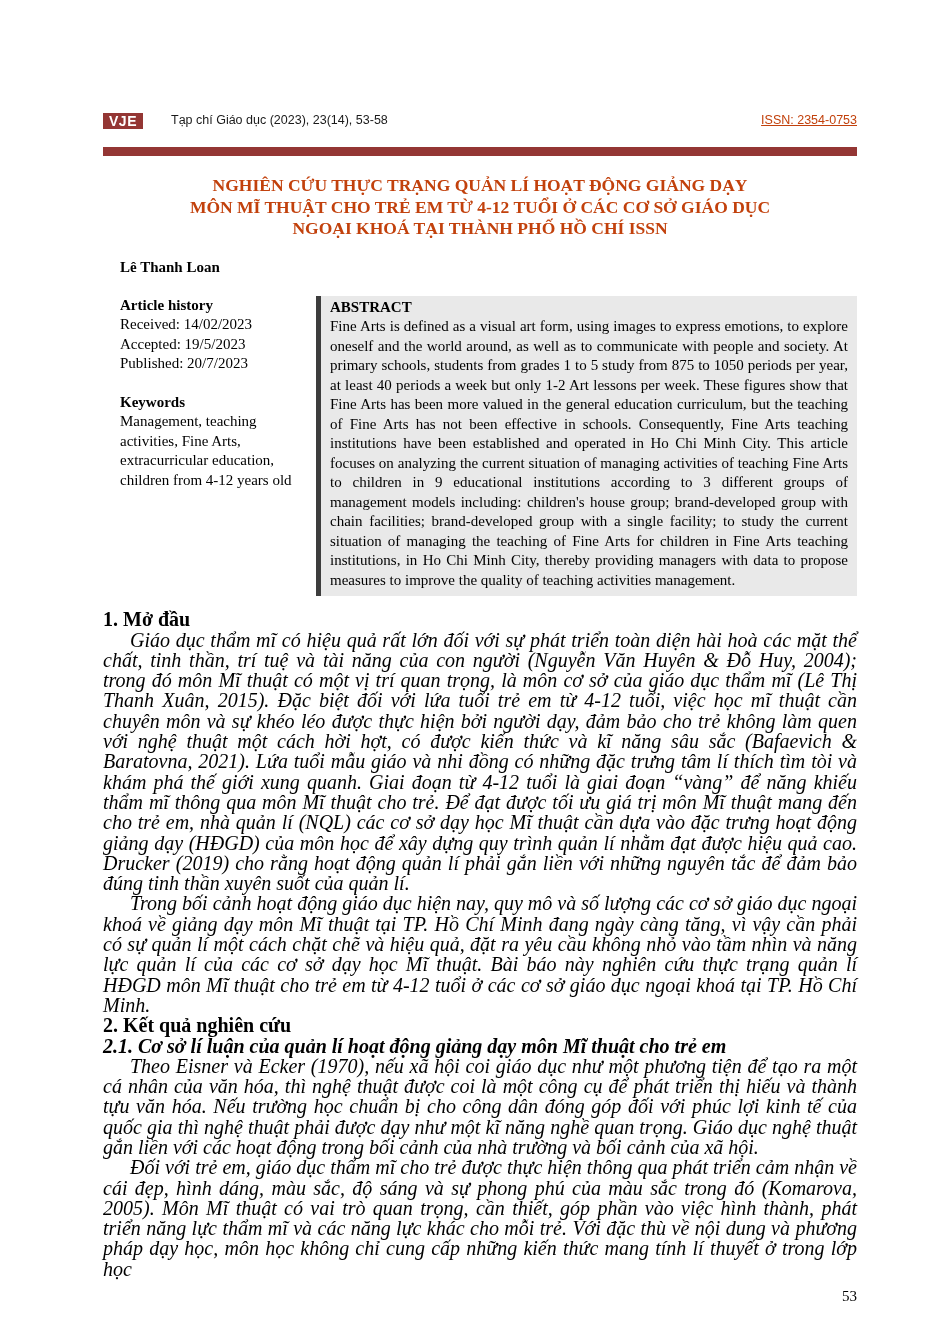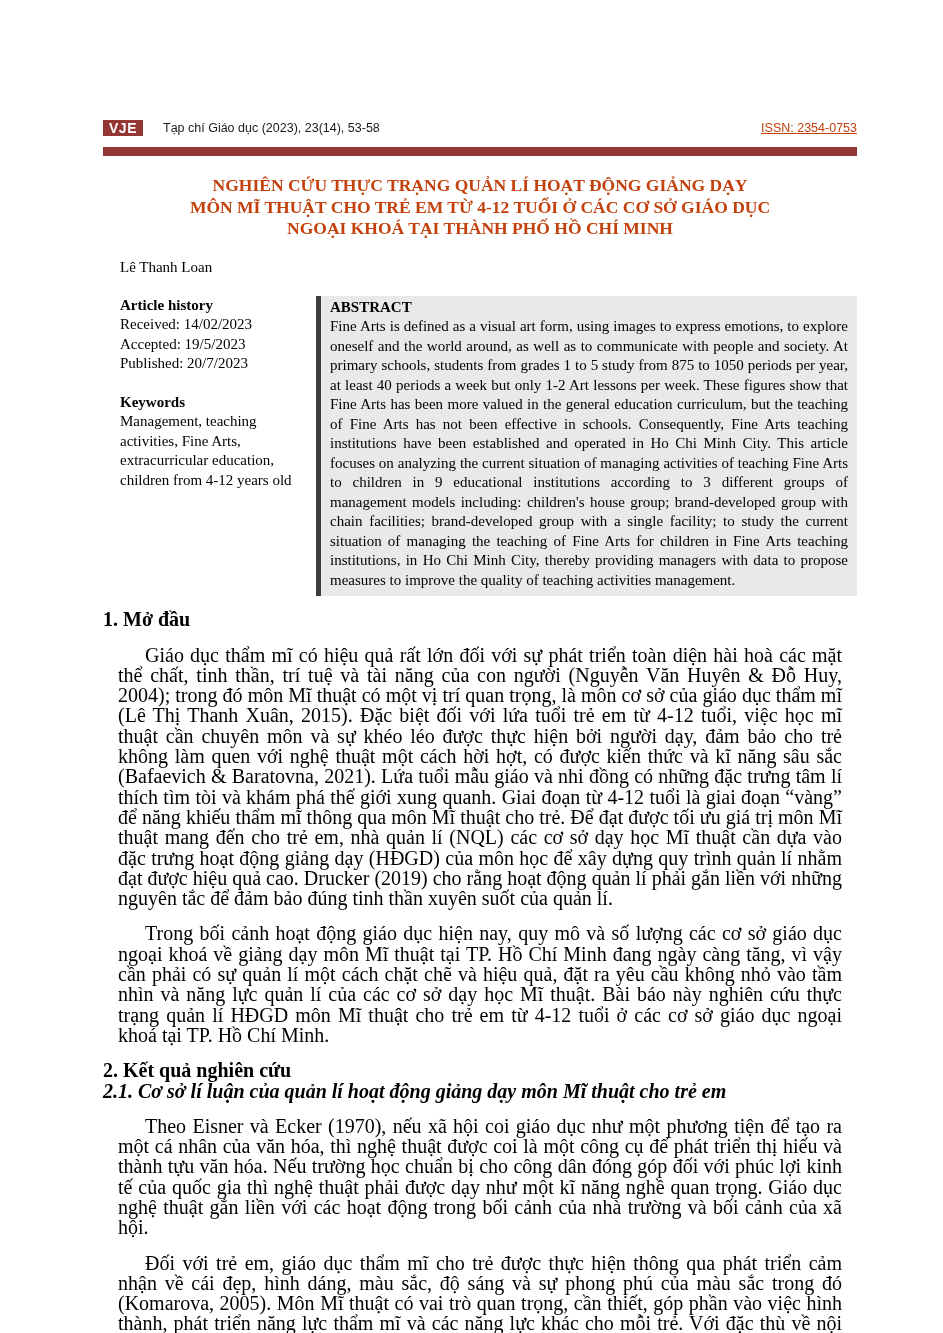--- a/index.html
+++ b/index.html
@@ -15,41 +15,41 @@
   .content {
     position: absolute;
     left: 103px;
     top: 113px;
     width: 754px;
   }
 
   
   .header-row {
     display: flex;
-    align-items: center;
+    align-items: flex-start;
     height: 29px;
     font-family: "Liberation Sans", "DejaVu Sans", sans-serif;
     font-size: 12.5px;
   }
   .logo-box {
     background: var(--accent, #943634);
     color: #ffffff;
     width: 40px;
     min-width: 40px;
     display: flex;
     align-items: center;
     justify-content: center;
     font-weight: bold;
     font-size: 14px;
     letter-spacing: 0.5px;
   }
   .journal-ref {
     display: flex;
     align-items: center;
-    padding-left: 20px;
+    padding-left: 28px;
     flex: 1;
     color: #1a1a1a;
   }
   .issn {
     display: flex;
     align-items: center;
     color: #c2410c;
     text-decoration: underline;
   }
   .header-rule {
@@ -76,21 +76,21 @@
     line-height: 20px;
   }
   .author-left {
     width: 213px;
     min-width: 213px;
     padding-left: 17px;
     box-sizing: border-box;
     display: flex;
     align-items: center;
   }
-  .author-name { font-weight: normal; }
+  .author-name { font-weight: bold; }
   .author-right { width: 510px; }
   .author-email { font-style: italic; }
 
   
   .meta-row {
     margin-top: 19px;
     display: flex;
     font-size: 15px;
     line-height: 19.5px;
   }
@@ -114,21 +114,21 @@
 
   
   .body-text {
     margin-top: 13px;
     font-size: 20px;
     line-height: 20.3px;
     text-align: justify;
   }
   .sec-heading { font-weight: bold; }
   .sec-heading-italic { font-weight: bold; font-style: italic; }
-  .para { text-indent: 27px; margin: 15px; }
+  .para { text-indent: 27px; margin: 0; font-style: italic; }
 
   
   .page-number {
     margin-top: 9px;
     text-align: right;
     font-size: 15px;
   }
 </style>
 </head>
 <body>
@@ -139,21 +139,21 @@
     <div class="header-row">
       <div class="logo-box">VJE</div>
       <div class="journal-ref">Tạp chí Giáo dục (2023), 23(14), 53-58</div>
       <div class="issn">ISSN: 2354-0753</div>
     </div>
     <div class="header-rule"></div>
 
     <div class="paper-title">
       <div>NGHIÊN CỨU THỰC TRẠNG QUẢN LÍ HOẠT ĐỘNG GIẢNG DẠY</div>
       <div>MÔN MĨ THUẬT CHO TRẺ EM TỪ 4-12 TUỔI Ở CÁC CƠ SỞ GIÁO DỤC</div>
-      <div>NGOẠI KHOÁ TẠI THÀNH PHỐ HỒ CHÍ MINH</div>
+      <div>NGOẠI KHOÁ TẠI THÀNH PHỐ HỒ CHÍ ISSN</div>
     </div>
 
     <div class="author-row">
       <div class="author-left">
         <span class="author-name">Lê Thanh Loan</span>
       </div>
     </div>
 
     <div class="meta-row">
       <div class="meta-left">

